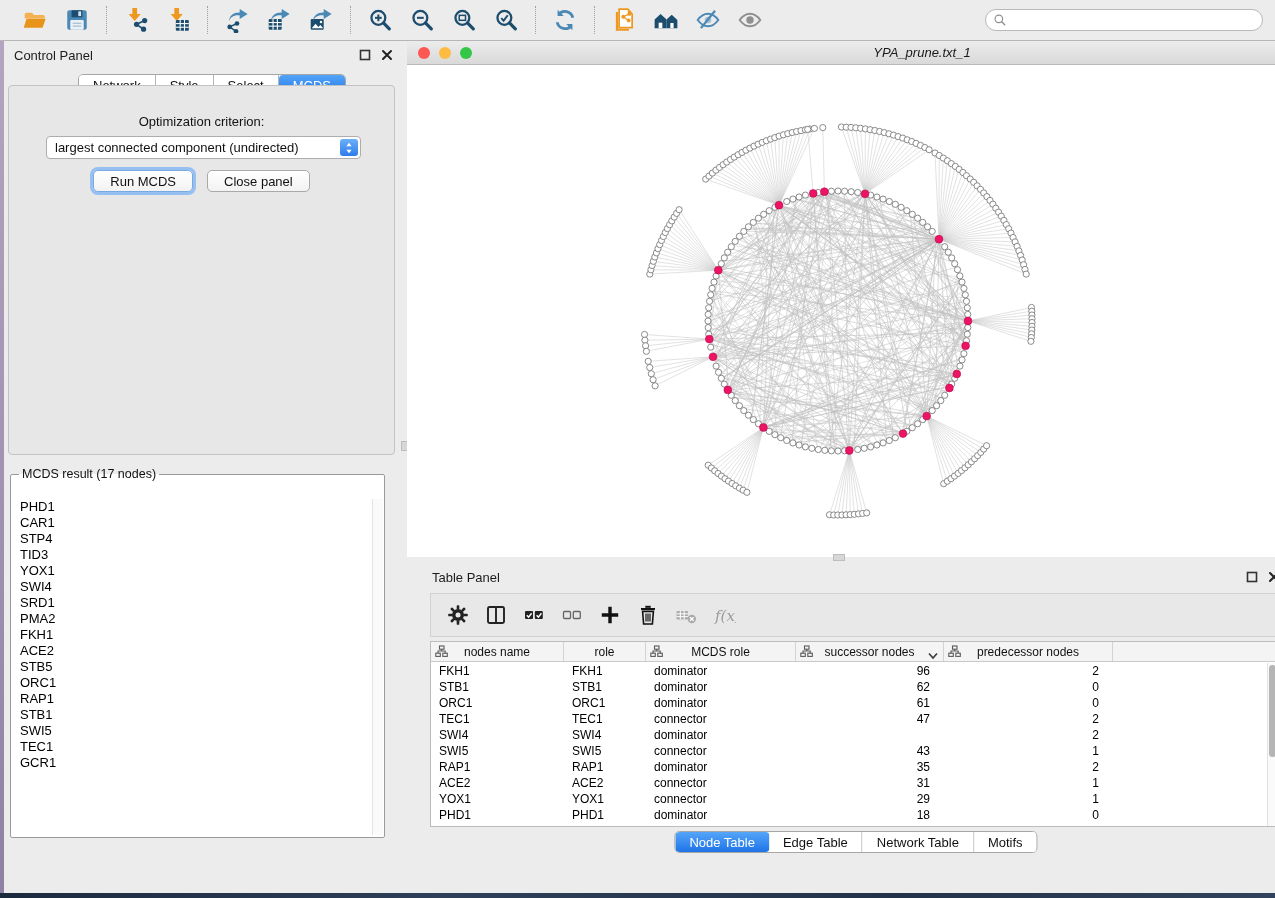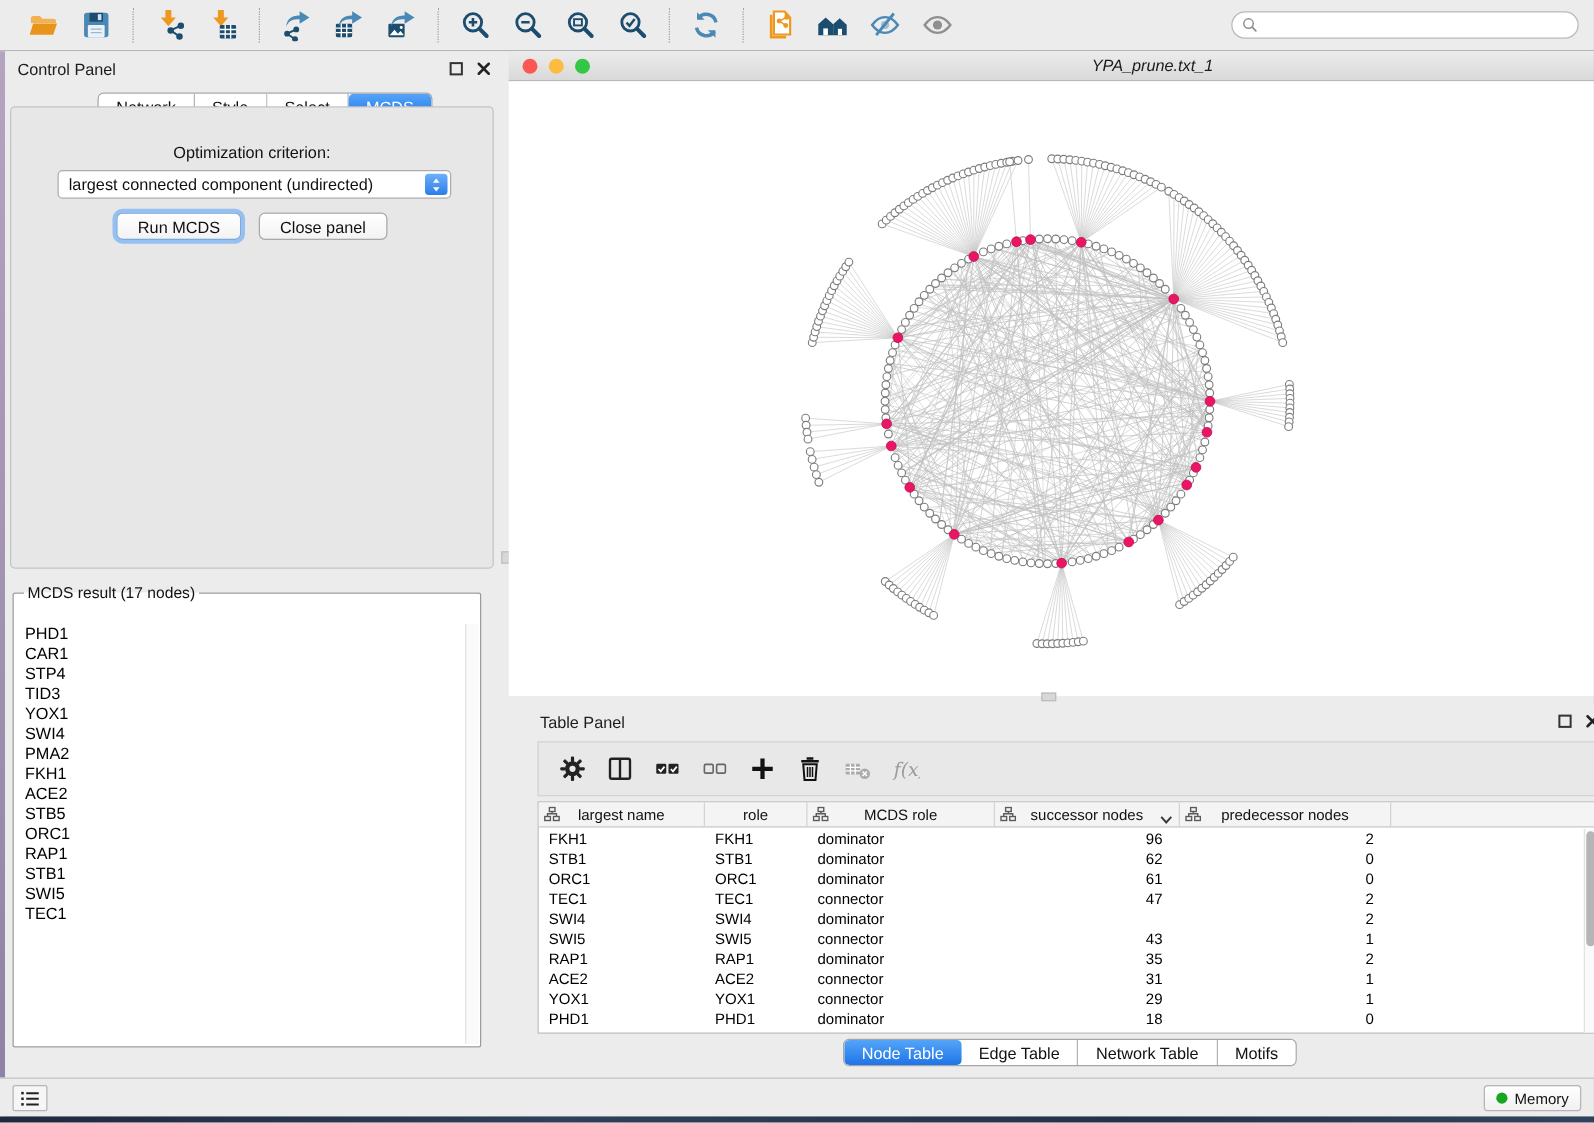--- a/index.html
+++ b/index.html
@@ -299,29 +299,31 @@
     </div>
     <fieldset class="mcds-result">
       <legend>MCDS result (17 nodes)</legend>
       <div class="result-list" id="result-list">
           <div class="result-item">PHD1</div>
           <div class="result-item">CAR1</div>
           <div class="result-item">STP4</div>
           <div class="result-item">TID3</div>
           <div class="result-item">YOX1</div>
           <div class="result-item">SWI4</div>
+          <div class="result-item">SRD1</div>
           <div class="result-item">PMA2</div>
           <div class="result-item">FKH1</div>
           <div class="result-item">ACE2</div>
           <div class="result-item">STB5</div>
           <div class="result-item">ORC1</div>
           <div class="result-item">RAP1</div>
           <div class="result-item">STB1</div>
           <div class="result-item">SWI5</div>
           <div class="result-item">TEC1</div>
+          <div class="result-item">GCR1</div>
         </div>
       <div class="result-scrollbar"></div>
     </fieldset>
   </div>
 
   <div class="v-splitter">
       <div class="handle"></div>
     </div>
 
   <div class="network-window">
@@ -1171,21 +1173,21 @@
       <div class="tp-header" id="tp-header">
           <div class="th" style="width: 133px;">
             <span class="hicon"><svg viewBox="0 0 13 13">
                 <g fill="none" stroke="#5a5a5a" stroke-width="1.1">
                   <rect x="4.5" y="1" width="4.5" height="3.2"></rect>
                   <rect x="0.8" y="8.2" width="4.5" height="3.2"></rect>
                   <rect x="7.8" y="8.2" width="4.5" height="3.2"></rect>
                   <path d="M6.7 4.2v1.8M3 8.2V6h7.2v2.2"></path>
                 </g>
               </svg></span>
-            <span>largest name</span>
+            <span>nodes name</span>
           </div>
           <div class="th" style="width: 82px;">
             <span>role</span>
           </div>
           <div class="th" style="width: 150px;">
             <span class="hicon"><svg viewBox="0 0 13 13">
                 <g fill="none" stroke="#5a5a5a" stroke-width="1.1">
                   <rect x="4.5" y="1" width="4.5" height="3.2"></rect>
                   <rect x="0.8" y="8.2" width="4.5" height="3.2"></rect>
                   <rect x="7.8" y="8.2" width="4.5" height="3.2"></rect>
@@ -1298,34 +1300,14 @@
         </div>
     </div>
     <div class="tp-tabs" id="tp-tabs">
         <div class="tp-tab active">Node Table</div>
         <div class="tp-tab">Edge Table</div>
         <div class="tp-tab">Network Table</div>
         <div class="tp-tab">Motifs</div>
       </div>
   </div>
 
-  <div class="status-bar">
-    <button class="sb-list-btn">
-      <svg viewBox="0 0 16 14">
-          <g stroke="#222" stroke-width="1.6">
-            <line x1="5" y1="2.5" x2="15" y2="2.5"></line>
-            <line x1="5" y1="7" x2="15" y2="7"></line>
-            <line x1="5" y1="11.5" x2="15" y2="11.5"></line>
-          </g>
-          <g fill="#222">
-            <rect x="1" y="1.5" width="2" height="2"></rect>
-            <rect x="1" y="6" width="2" height="2"></rect>
-            <rect x="1" y="10.5" width="2" height="2"></rect>
-          </g>
-        </svg>
-    </button>
-    <button class="memory-btn">
-      <span class="memory-dot"></span>
-      <span>Memory</span>
-    </button>
-  </div>
 
 </div>
 
 </body></html>

